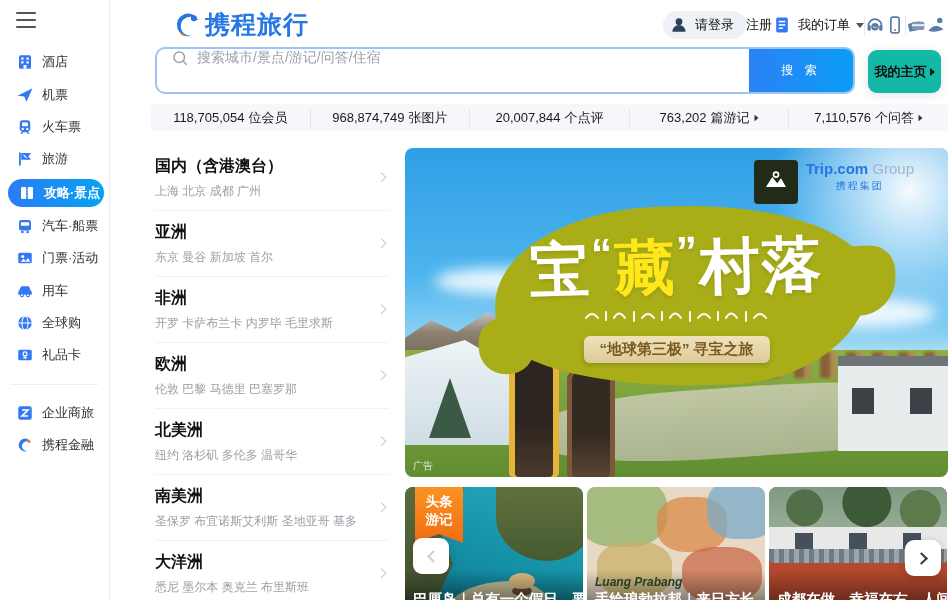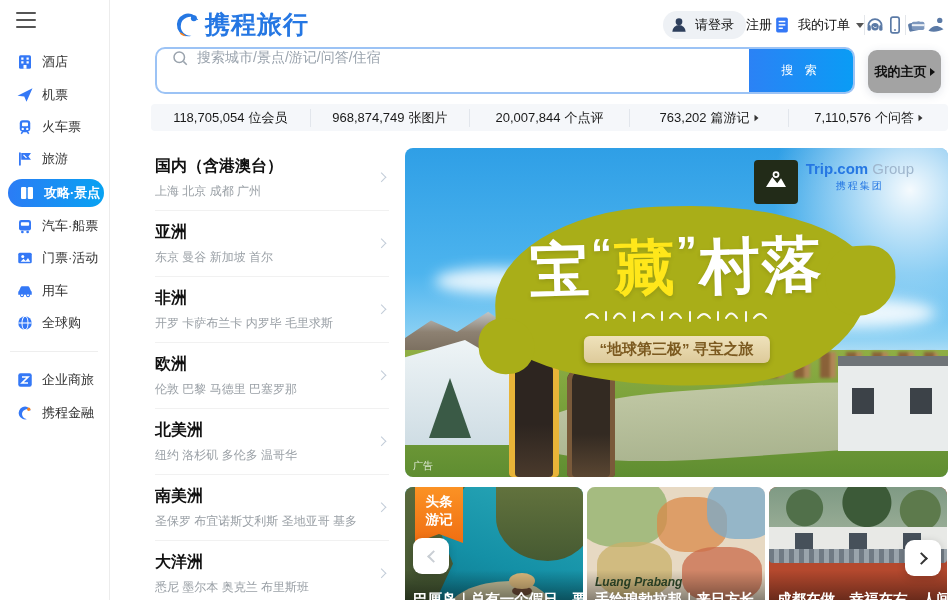--- a/index.html
+++ b/index.html
@@ -29,21 +29,21 @@
   .caret-down { width:0; height:0; border-left:4px solid transparent; border-right:4px solid transparent; border-top:5px solid #555; }
   .vdiv { width:1px; height:20px; background:#e3e6ea; }
   .hicon { width:20px; height:20px; cursor:pointer; }
 
   
   .search-wrap { position:absolute; left:155px; top:47px; width:700px; height:47px; border:2px solid #9cc3f5; border-radius:10px; background:#fff; display:flex; overflow:hidden; }
   .search-inner { flex:1; display:flex; align-items:flex-start; gap:8px; padding-left:14px; }
   .search-input { flex:1; border:none; outline:none; font-size:14px; color:#333; font-family:inherit; }
   .search-input::placeholder { color:#9aa3ad; }
   .search-btn { width:104px; background:linear-gradient(90deg,#2b82f5,#0a9cf5); color:#fff; border:none; font-size:12px; font-weight:normal; letter-spacing:4px; cursor:pointer; font-family:inherit; }
-  .homepage-btn { position:absolute; left:868px; top:50px; width:73px; height:43px; background:#a3a3a3; border-radius:9px; box-shadow:0 2px 10px rgba(60,80,120,.16); display:flex; align-items:center; justify-content:center; gap:3px; font-size:13px; font-weight:bold; color:#111; cursor:pointer; }
+  .homepage-btn { position:absolute; left:868px; top:50px; width:73px; height:43px; background:#14b8a6; border-radius:9px; box-shadow:0 2px 10px rgba(60,80,120,.16); display:flex; align-items:center; justify-content:center; gap:3px; font-size:13px; font-weight:bold; color:#111; cursor:pointer; }
   .tri-right { width:0; height:0; border-top:4px solid transparent; border-bottom:4px solid transparent; border-left:5px solid #111; }
 
   
   .stats { position:absolute; left:151px; top:104px; width:797px; height:27px; background:#f5f7fa; border-radius:4px; display:flex; align-items:center; }
   .stat { flex:1; display:flex; align-items:center; justify-content:center; gap:4px; font-size:13px; color:#1a1a1a; border-right:1px solid #e2e6ec; cursor:pointer; }
   .stat:last-child { border-right:none; }
   .stat .tri-right { border-left-color:#333; transform:scale(.8); }
 
   
   .regions { position:absolute; left:155px; top:145px; width:234px; }
@@ -196,20 +196,28 @@
         <span class="lbl">用车</span>
       </div>
       <div class="side-item">
         <svg class="sicon" viewBox="0 0 24 24">
             <circle cx="12" cy="12" r="9" fill="#3478f6"></circle>
             <ellipse cx="12" cy="12" rx="4" ry="9" fill="none" stroke="#fff" stroke-width="1.4"></ellipse>
             <line x1="3" y1="12" x2="21" y2="12" stroke="#fff" stroke-width="1.4"></line>
           </svg>
         <span class="lbl">全球购</span>
       </div>
+      <div class="side-item">
+        <svg class="sicon" viewBox="0 0 24 24">
+            <rect x="3" y="5" width="18" height="14" rx="2" fill="#3478f6"></rect>
+            <circle cx="12" cy="10.5" r="2.6" fill="none" stroke="#fff" stroke-width="1.5"></circle>
+            <path d="M12 13 v4 M9.5 15.5 h5" stroke="#fff" stroke-width="1.5"></path>
+          </svg>
+        <span class="lbl">礼品卡</span>
+      </div>
 
       <div class="side-divider"></div>
 
       <div class="side-item">
         <svg class="sicon" viewBox="0 0 24 24">
             <rect x="3" y="3" width="18" height="18" rx="3" fill="#3478f6"></rect>
             <path d="M8 8 h8 l-8 8 h8" stroke="#fff" stroke-width="2.2" fill="none"></path>
           </svg>
         <span class="lbl">企业商旅</span>
       </div>

